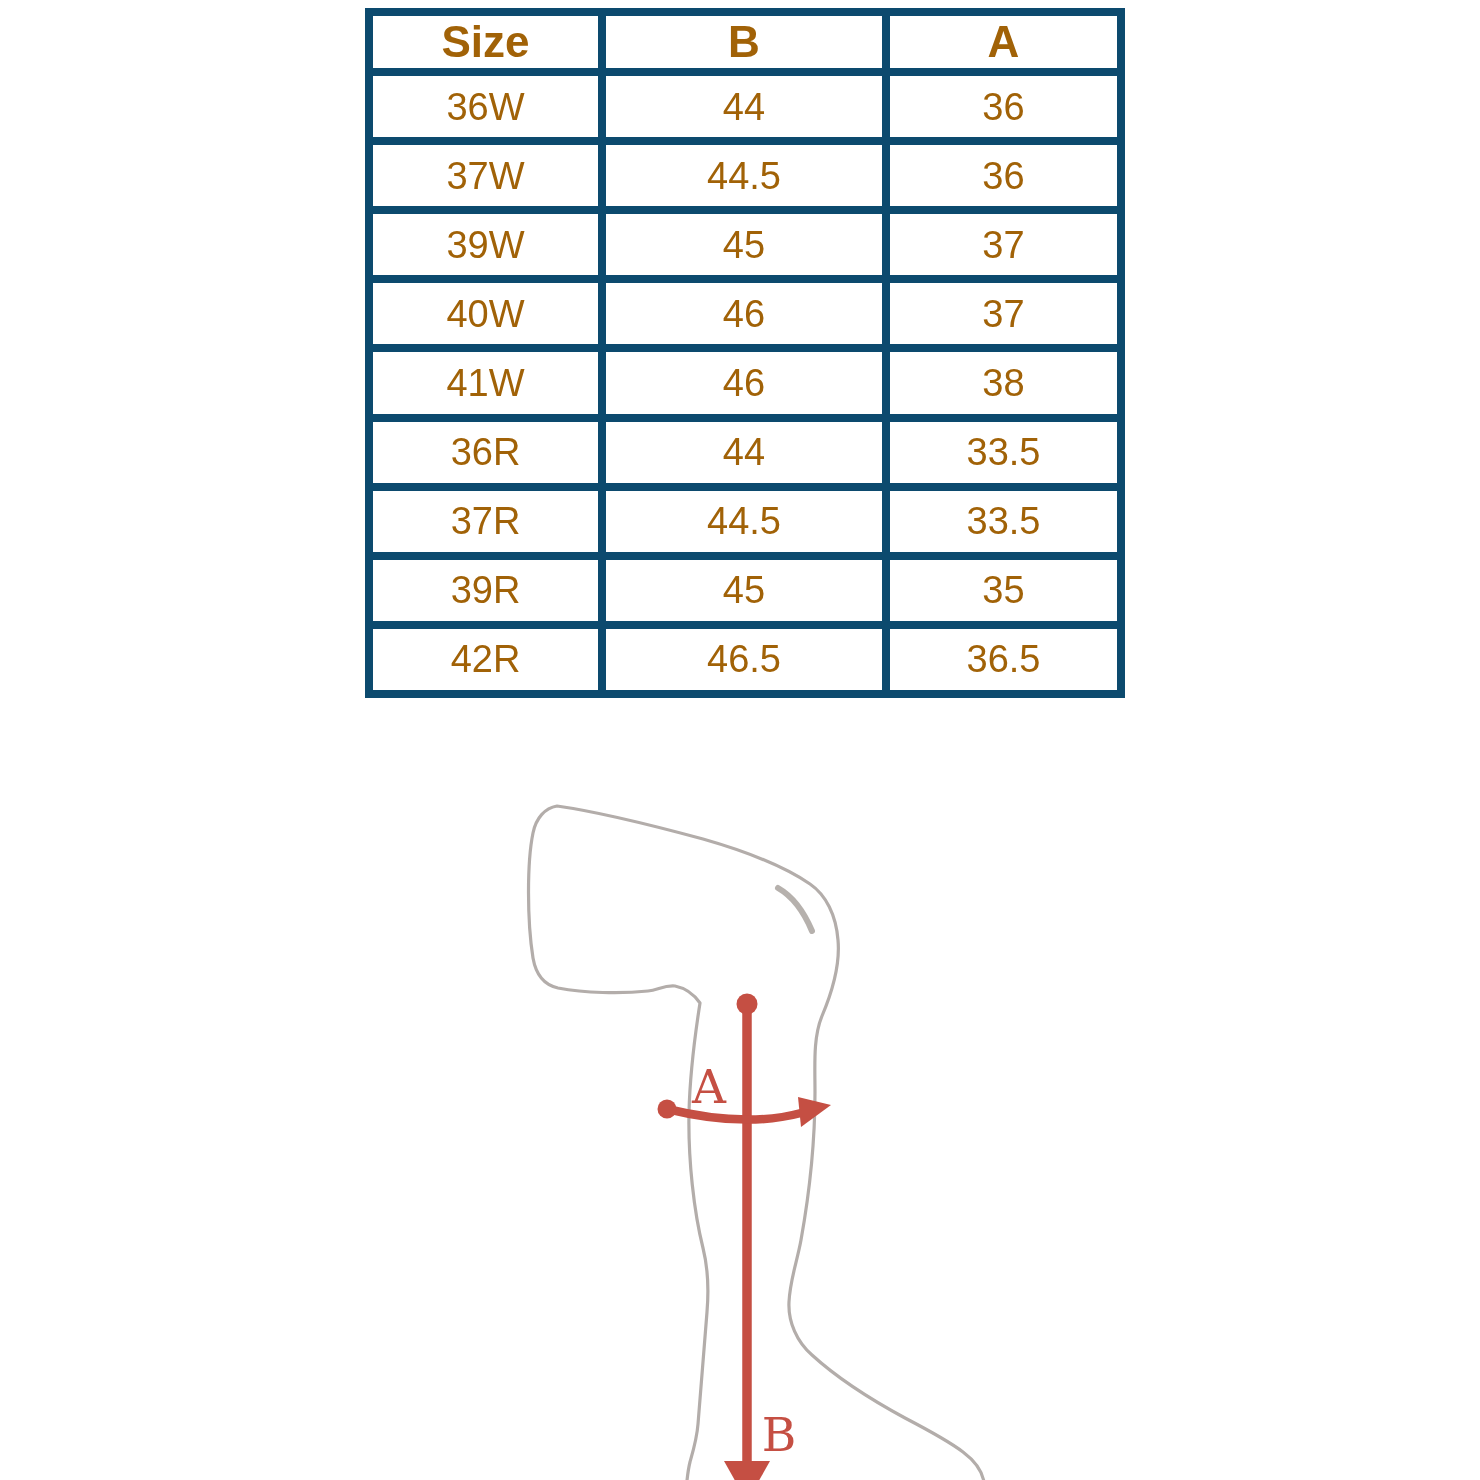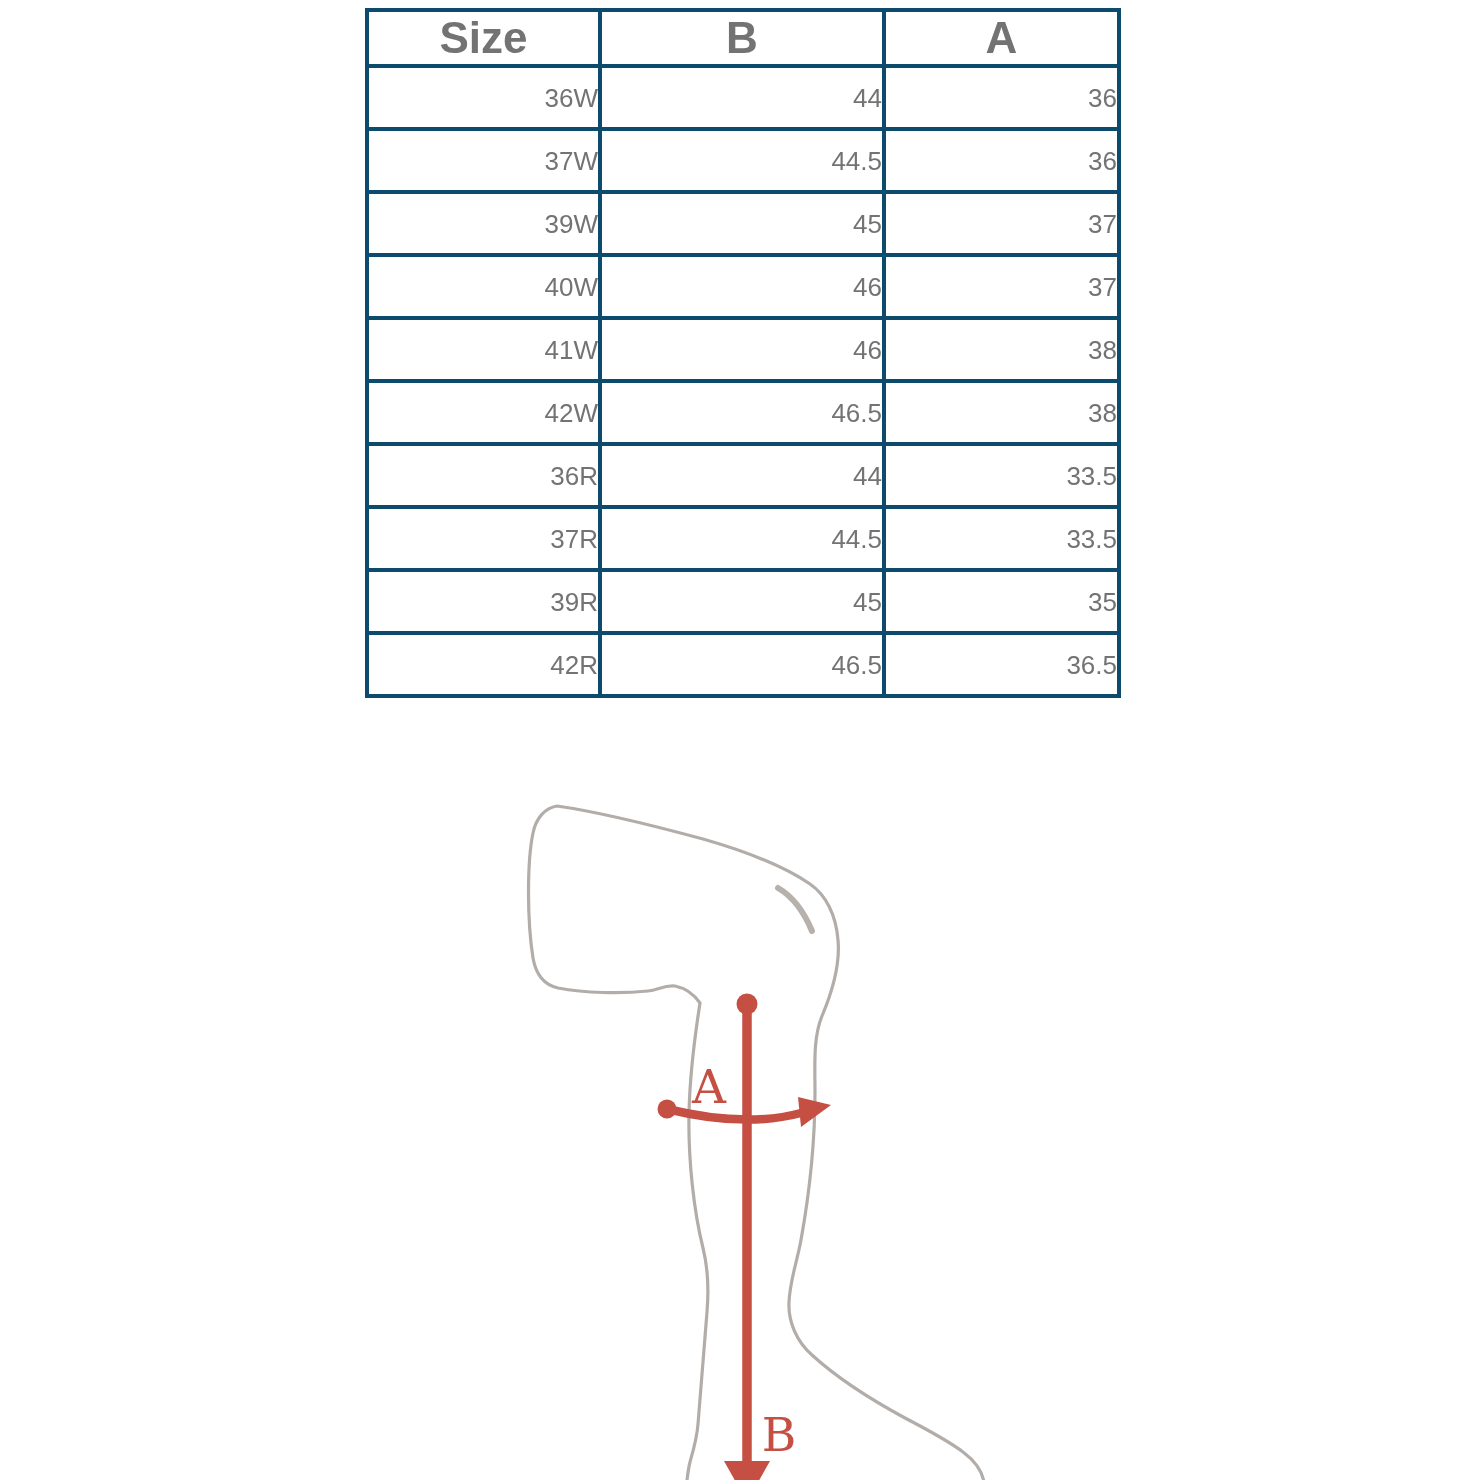--- a/index.html
+++ b/index.html
@@ -7,25 +7,25 @@
   .canvas{
     position:relative;width:1480px;height:1480px;background:#ffffff;
     font-family:"Liberation Sans",sans-serif;
   }
   
   .size-table{
     position:absolute;left:365px;top:8px;width:752px;height:690px;
     border-collapse:collapse;table-layout:fixed;background:#ffffff;
   }
   .size-table th,.size-table td{
-    border:4px solid #0c4a6e;text-align:center;vertical-align:middle;
-    padding:0;line-height:1;color:#737373;overflow:hidden;
+    border:8px solid #0c4a6e;text-align:center;vertical-align:middle;
+    padding:0;line-height:1;color:#a16207;overflow:hidden;
   }
   .size-table th{font-size:44px;font-weight:bold;height:52px;}
-  .size-table td{font-size:26px;height:45px;text-align:right;}
+  .size-table td{font-size:38px;height:45px;}
   
   .diagram{position:absolute;left:0;top:0;width:1480px;height:1480px;}
   .leg-outline{fill:#ffffff;stroke:var(--outline,#b3adaa);stroke-width:3.2;stroke-linejoin:round;}
   .shine{fill:none;stroke:var(--shine,#a9a39f);stroke-width:6;stroke-linecap:round;opacity:.85;}
   .red-line{fill:none;stroke:var(--arrow,#c54f43);}
   .red-fill{fill:var(--arrow,#c54f43);stroke:none;}
   .measure-label{
     fill:var(--arrow,#c54f43);
     font-family:"DejaVu Serif",serif;
     font-size:47px;
@@ -66,25 +66,20 @@
           <td>37</td>
         </tr>
         <tr>
           <td>40W</td>
           <td>46</td>
           <td>37</td>
         </tr>
         <tr>
           <td>41W</td>
           <td>46</td>
-          <td>38</td>
-        </tr>
-        <tr>
-          <td>42W</td>
-          <td>46.5</td>
           <td>38</td>
         </tr>
         <tr>
           <td>36R</td>
           <td>44</td>
           <td>33.5</td>
         </tr>
         <tr>
           <td>37R</td>
           <td>44.5</td>

